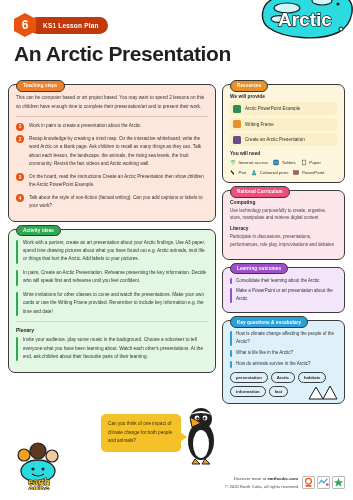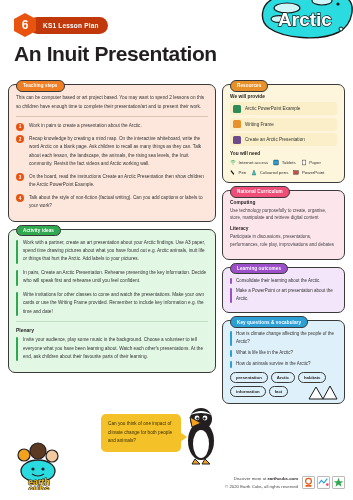--- a/index.html
+++ b/index.html
@@ -125,21 +125,21 @@
 </head>
 <body>
 
 <div class="page">
 
   <div class="header">
     <div class="badge-row">
       <div class="hex">6</div>
       <div class="pill">KS1 Lesson Plan</div>
     </div>
-    <div class="title">An Inuit Presentation</div>
+    <div class="title">An Arctic Presentation</div>
     <svg class="arctic-logo" viewBox="0 0 100 48">
       <path d="M18,6 C30,-4 72,-5 92,3 C104,9 100,30 86,38 C66,48 30,44 16,34 C6,27 8,12 18,6 Z" fill="#2ADCE0" stroke="#1a1a1a" stroke-width="1.4"></path>
       <ellipse cx="34" cy="14" rx="13" ry="5" fill="#CFF7FA" stroke="#1a1a1a" stroke-width="1.1"></ellipse>
       <ellipse cx="26" cy="25" rx="8" ry="3.4" fill="#CFF7FA" stroke="#1a1a1a" stroke-width="1.1"></ellipse>
       <ellipse cx="69" cy="7" rx="10" ry="4" fill="#CFF7FA" stroke="#1a1a1a" stroke-width="1.1"></ellipse>
       <circle cx="85" cy="10" r="1.6" fill="#1a1a1a"></circle>
       <circle cx="88" cy="35" r="2" fill="#CFF7FA" stroke="#1a1a1a" stroke-width="1"></circle>
       <text x="52" y="32" font-family="Liberation Sans, sans-serif" font-size="19" font-weight="bold" fill="#ffffff" stroke="#1a1a1a" stroke-width="1.3" paint-order="stroke" text-anchor="middle">Arctic</text>
     </svg>
   </div>

